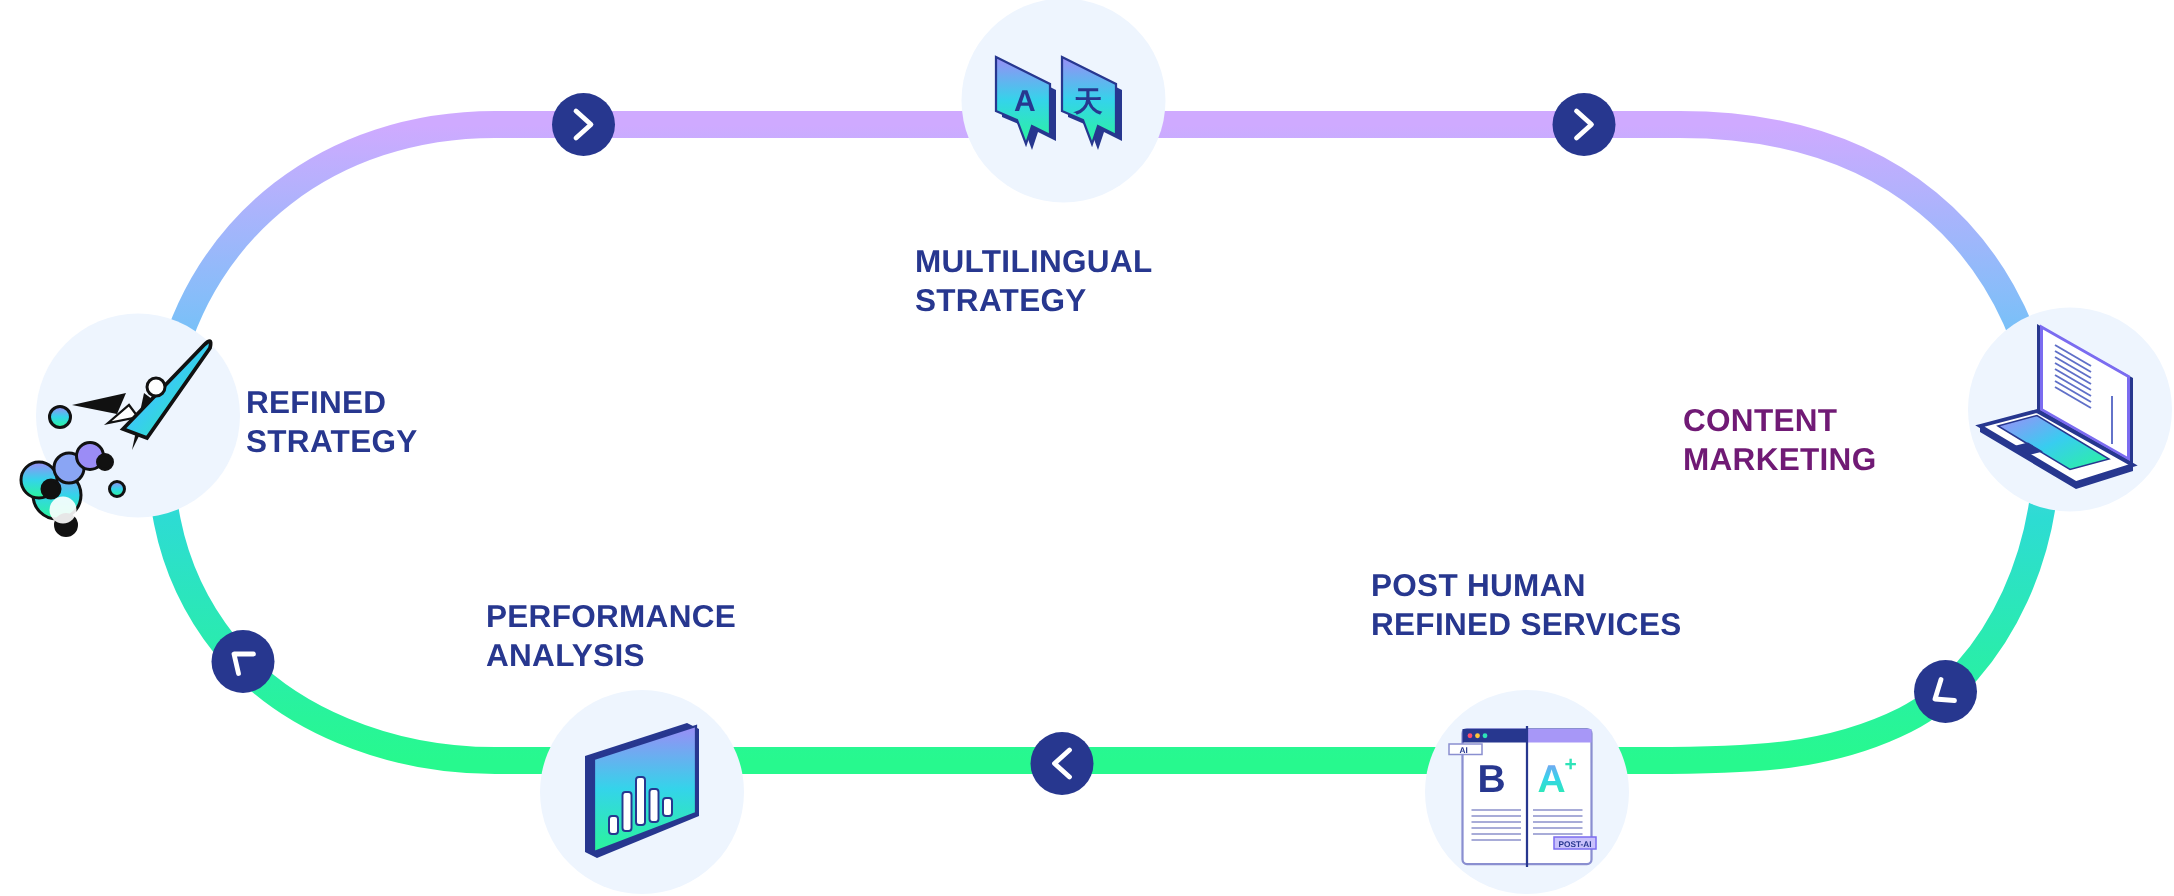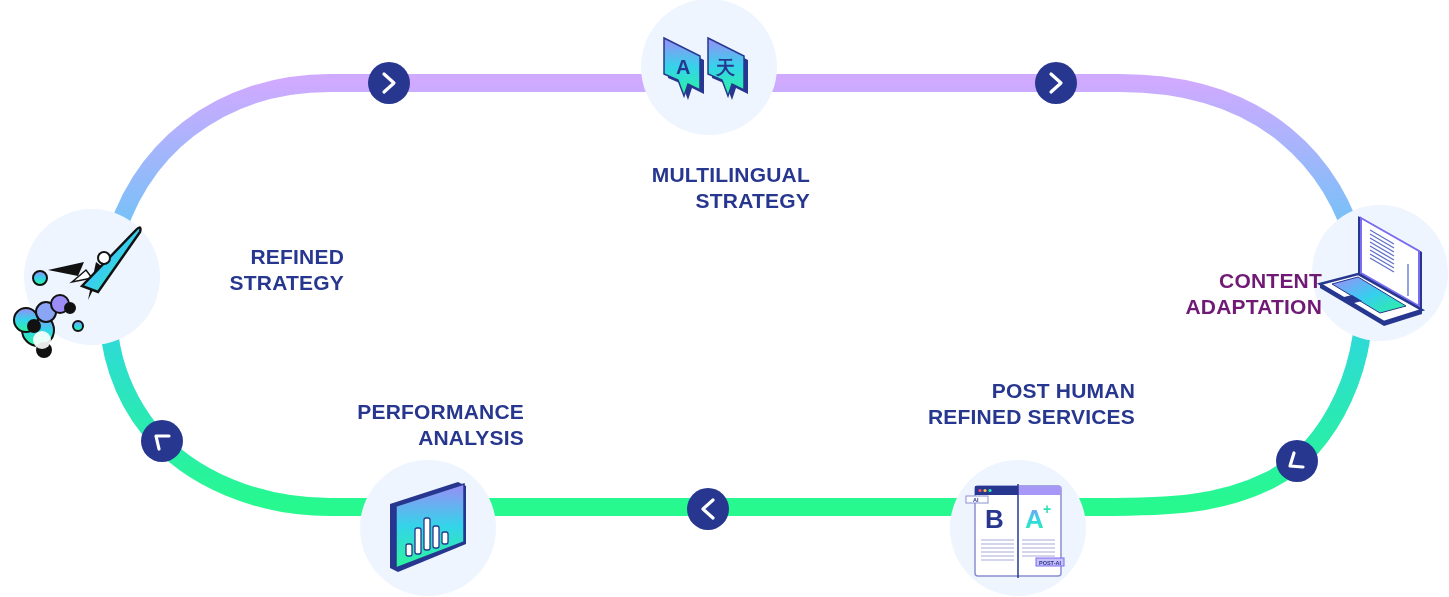--- a/index.html
+++ b/index.html
@@ -1,21 +1,21 @@
 <!DOCTYPE html>
 <html><head>
 <meta charset="utf-8">
 <style>
   html, body { margin: 0; padding: 0; background: #ffffff; }
   body { width: 1449px; height: 597px; position: relative; overflow: hidden;
          font-family: "Liberation Sans", "DejaVu Sans", sans-serif; }
   #stage { position: absolute; left: 0; top: 0; width: 1449px; height: 597px; }
   .label {
     position: absolute; color: #27378f; font-weight: 700; font-size: 21px;
-    line-height: 26px; text-align: right; letter-spacing: 0.2px;
+    line-height: 26px; text-align: left; letter-spacing: 0.2px;
     font-family: "Liberation Sans", "DejaVu Sans", sans-serif;
   }
   .label span { display: block; white-space: nowrap; }
 </style>
 </head>
 <body>
 
 <svg id="stage" width="1449" height="597" viewBox="0 0 1449 597" xmlns="http://www.w3.org/2000/svg">
   <defs>
     <linearGradient id="trackGrad" x1="0" y1="83" x2="0" y2="507" gradientUnits="userSpaceOnUse">
@@ -163,26 +163,26 @@
     <path d="M-3 8 L-6 -5 L7 -5" fill="none" class="arrowglyph" stroke-width="3.2" stroke-linecap="round" stroke-linejoin="round" stroke="#ffffff"></path>
   </g>
 </svg>
 
 <div class="label" style="left: 610px; top: 162px; width: 200px; color: rgb(39, 55, 143);">
   <span>MULTILINGUAL</span>
   <span>STRATEGY</span>
 </div>
 <div class="label" style="left: 1122px; top: 268px; width: 200px; color: #701a75;">
   <span>CONTENT</span>
-  <span>ADAPTATION</span>
+  <span>MARKETING</span>
 </div>
-<div class="label" style="left: 895px; top: 378px; width: 240px; color: rgb(39, 55, 143);">
+<div class="label" style="left: 914px; top: 378px; width: 240px; color: rgb(39, 55, 143);">
   <span>POST HUMAN</span>
   <span>REFINED SERVICES</span>
 </div>
 <div class="label" style="left: 324px; top: 399px; width: 200px; color: rgb(39, 55, 143);">
   <span>PERFORMANCE</span>
   <span>ANALYSIS</span>
 </div>
-<div class="label" style="left: 164px; top: 244px; width: 180px; color: rgb(39, 55, 143);">
+<div class="label" style="left: 164px; top: 256px; width: 180px; color: rgb(39, 55, 143);">
   <span>REFINED</span>
   <span>STRATEGY</span>
 </div>
 
 </body></html>

